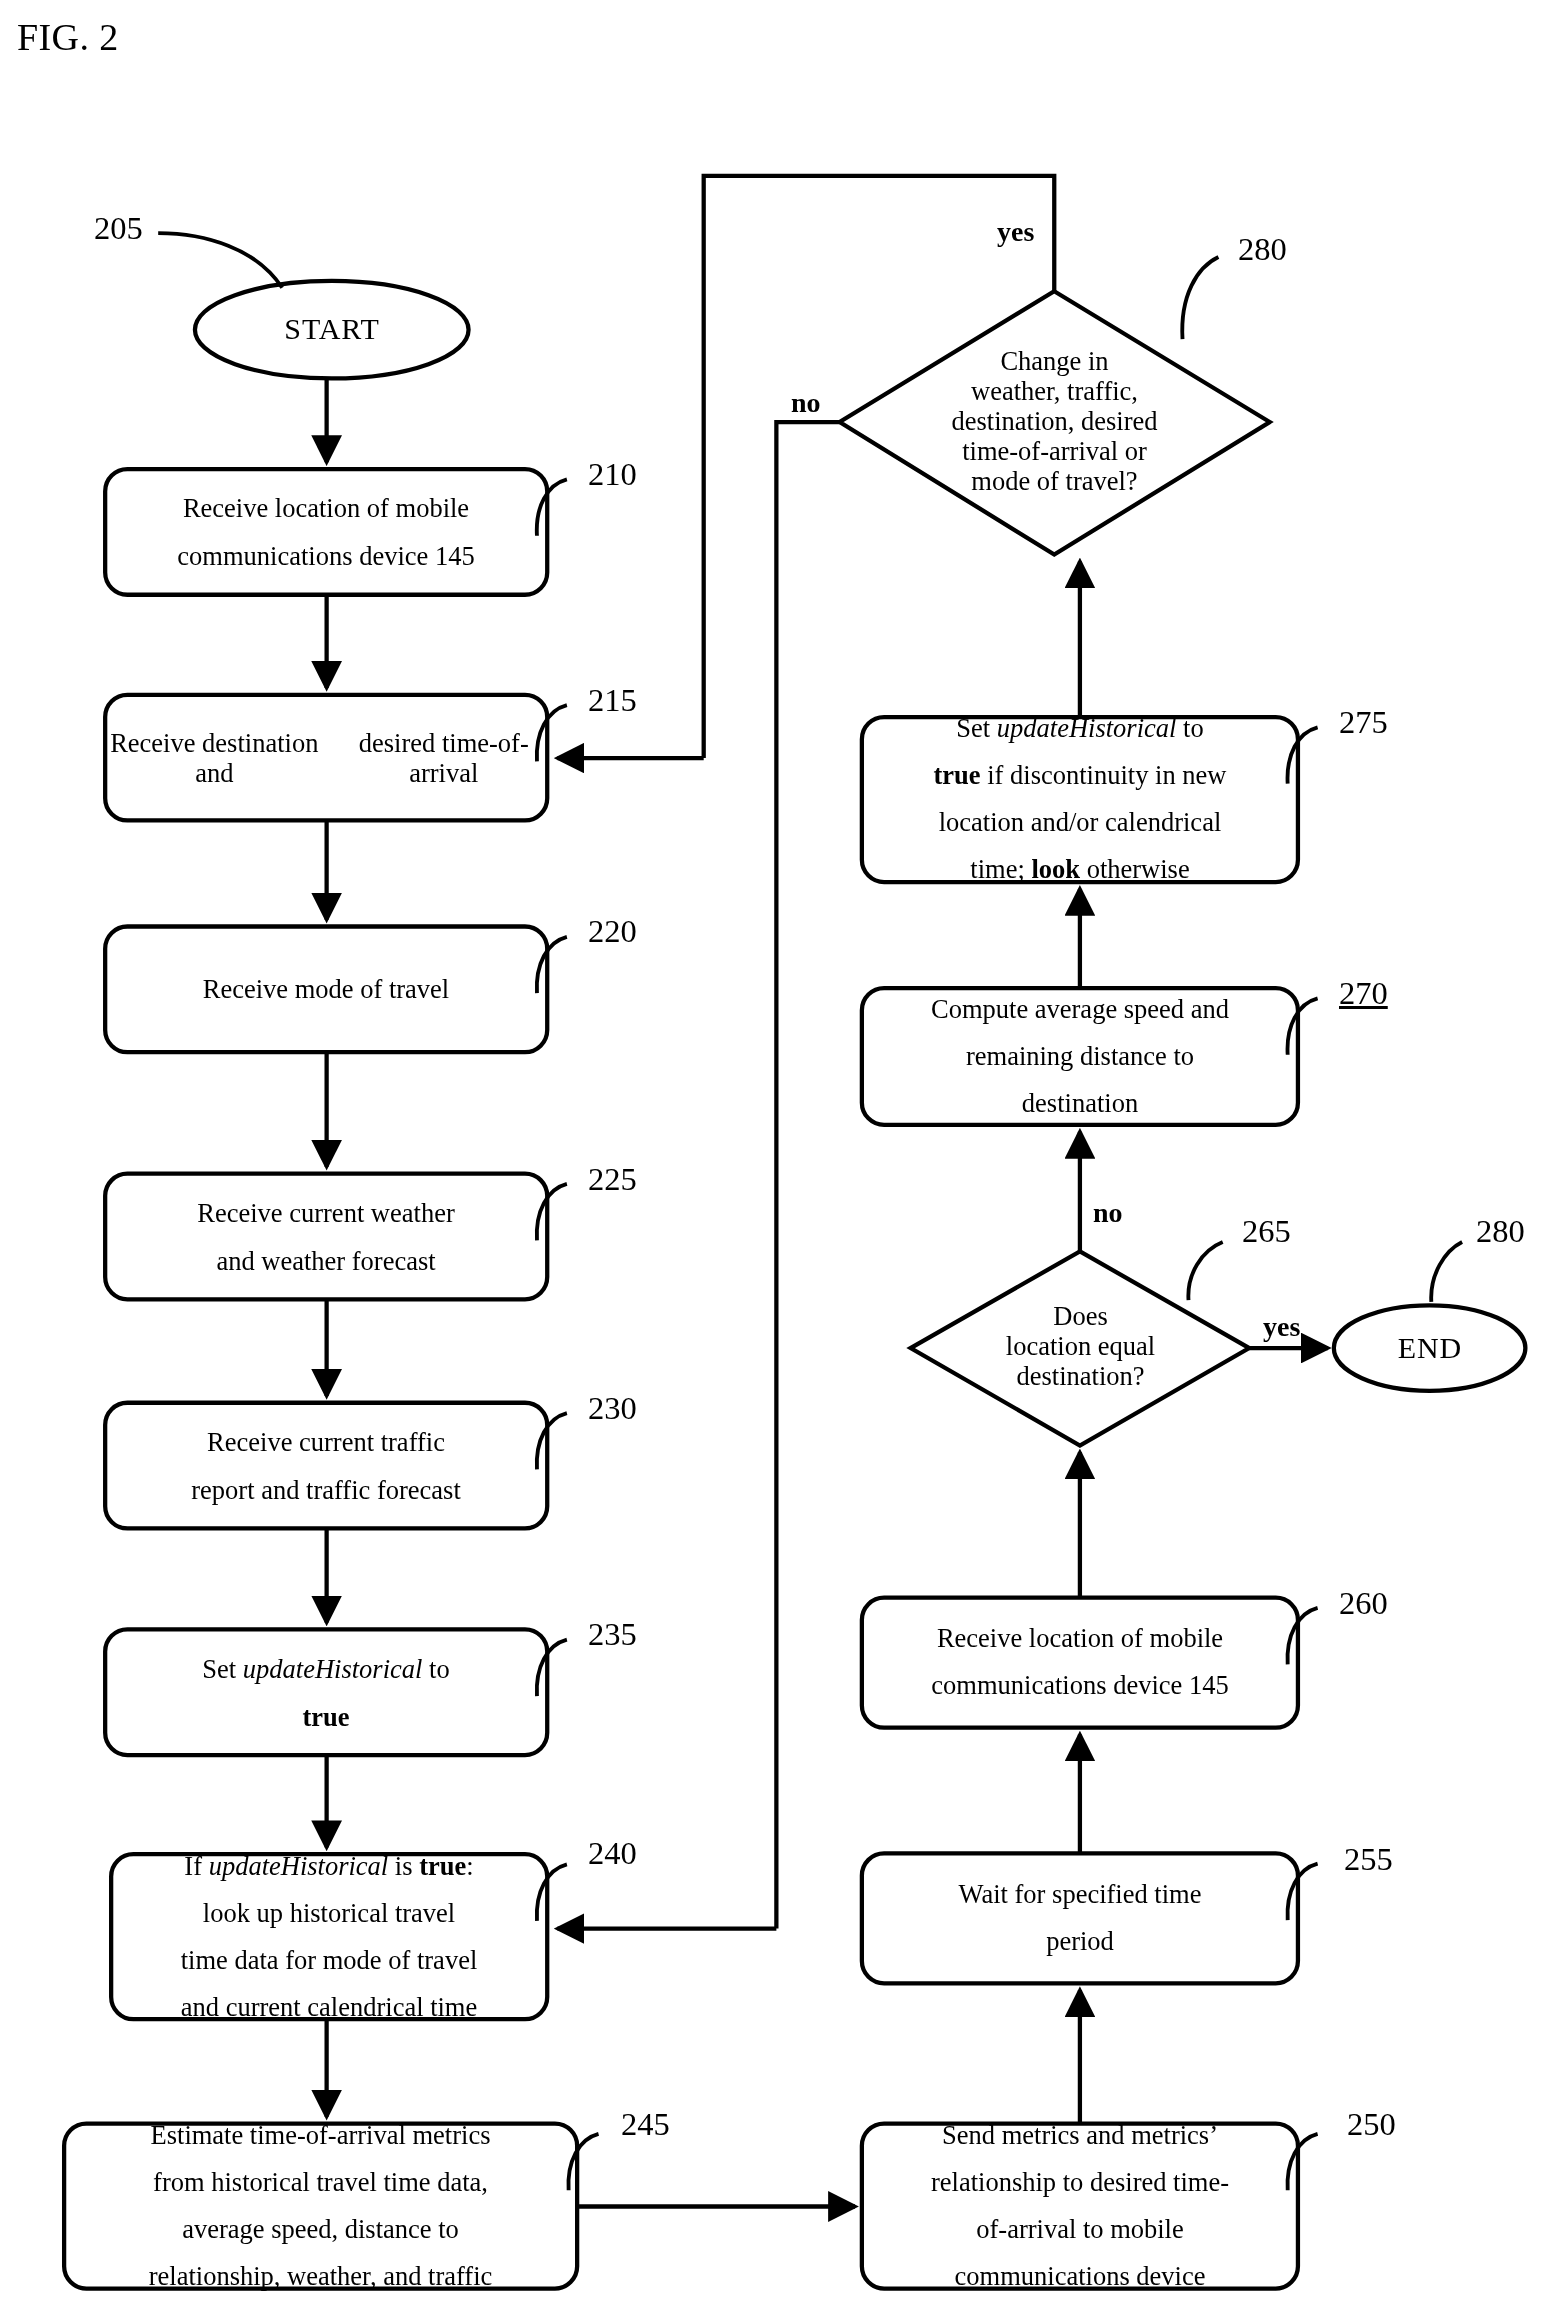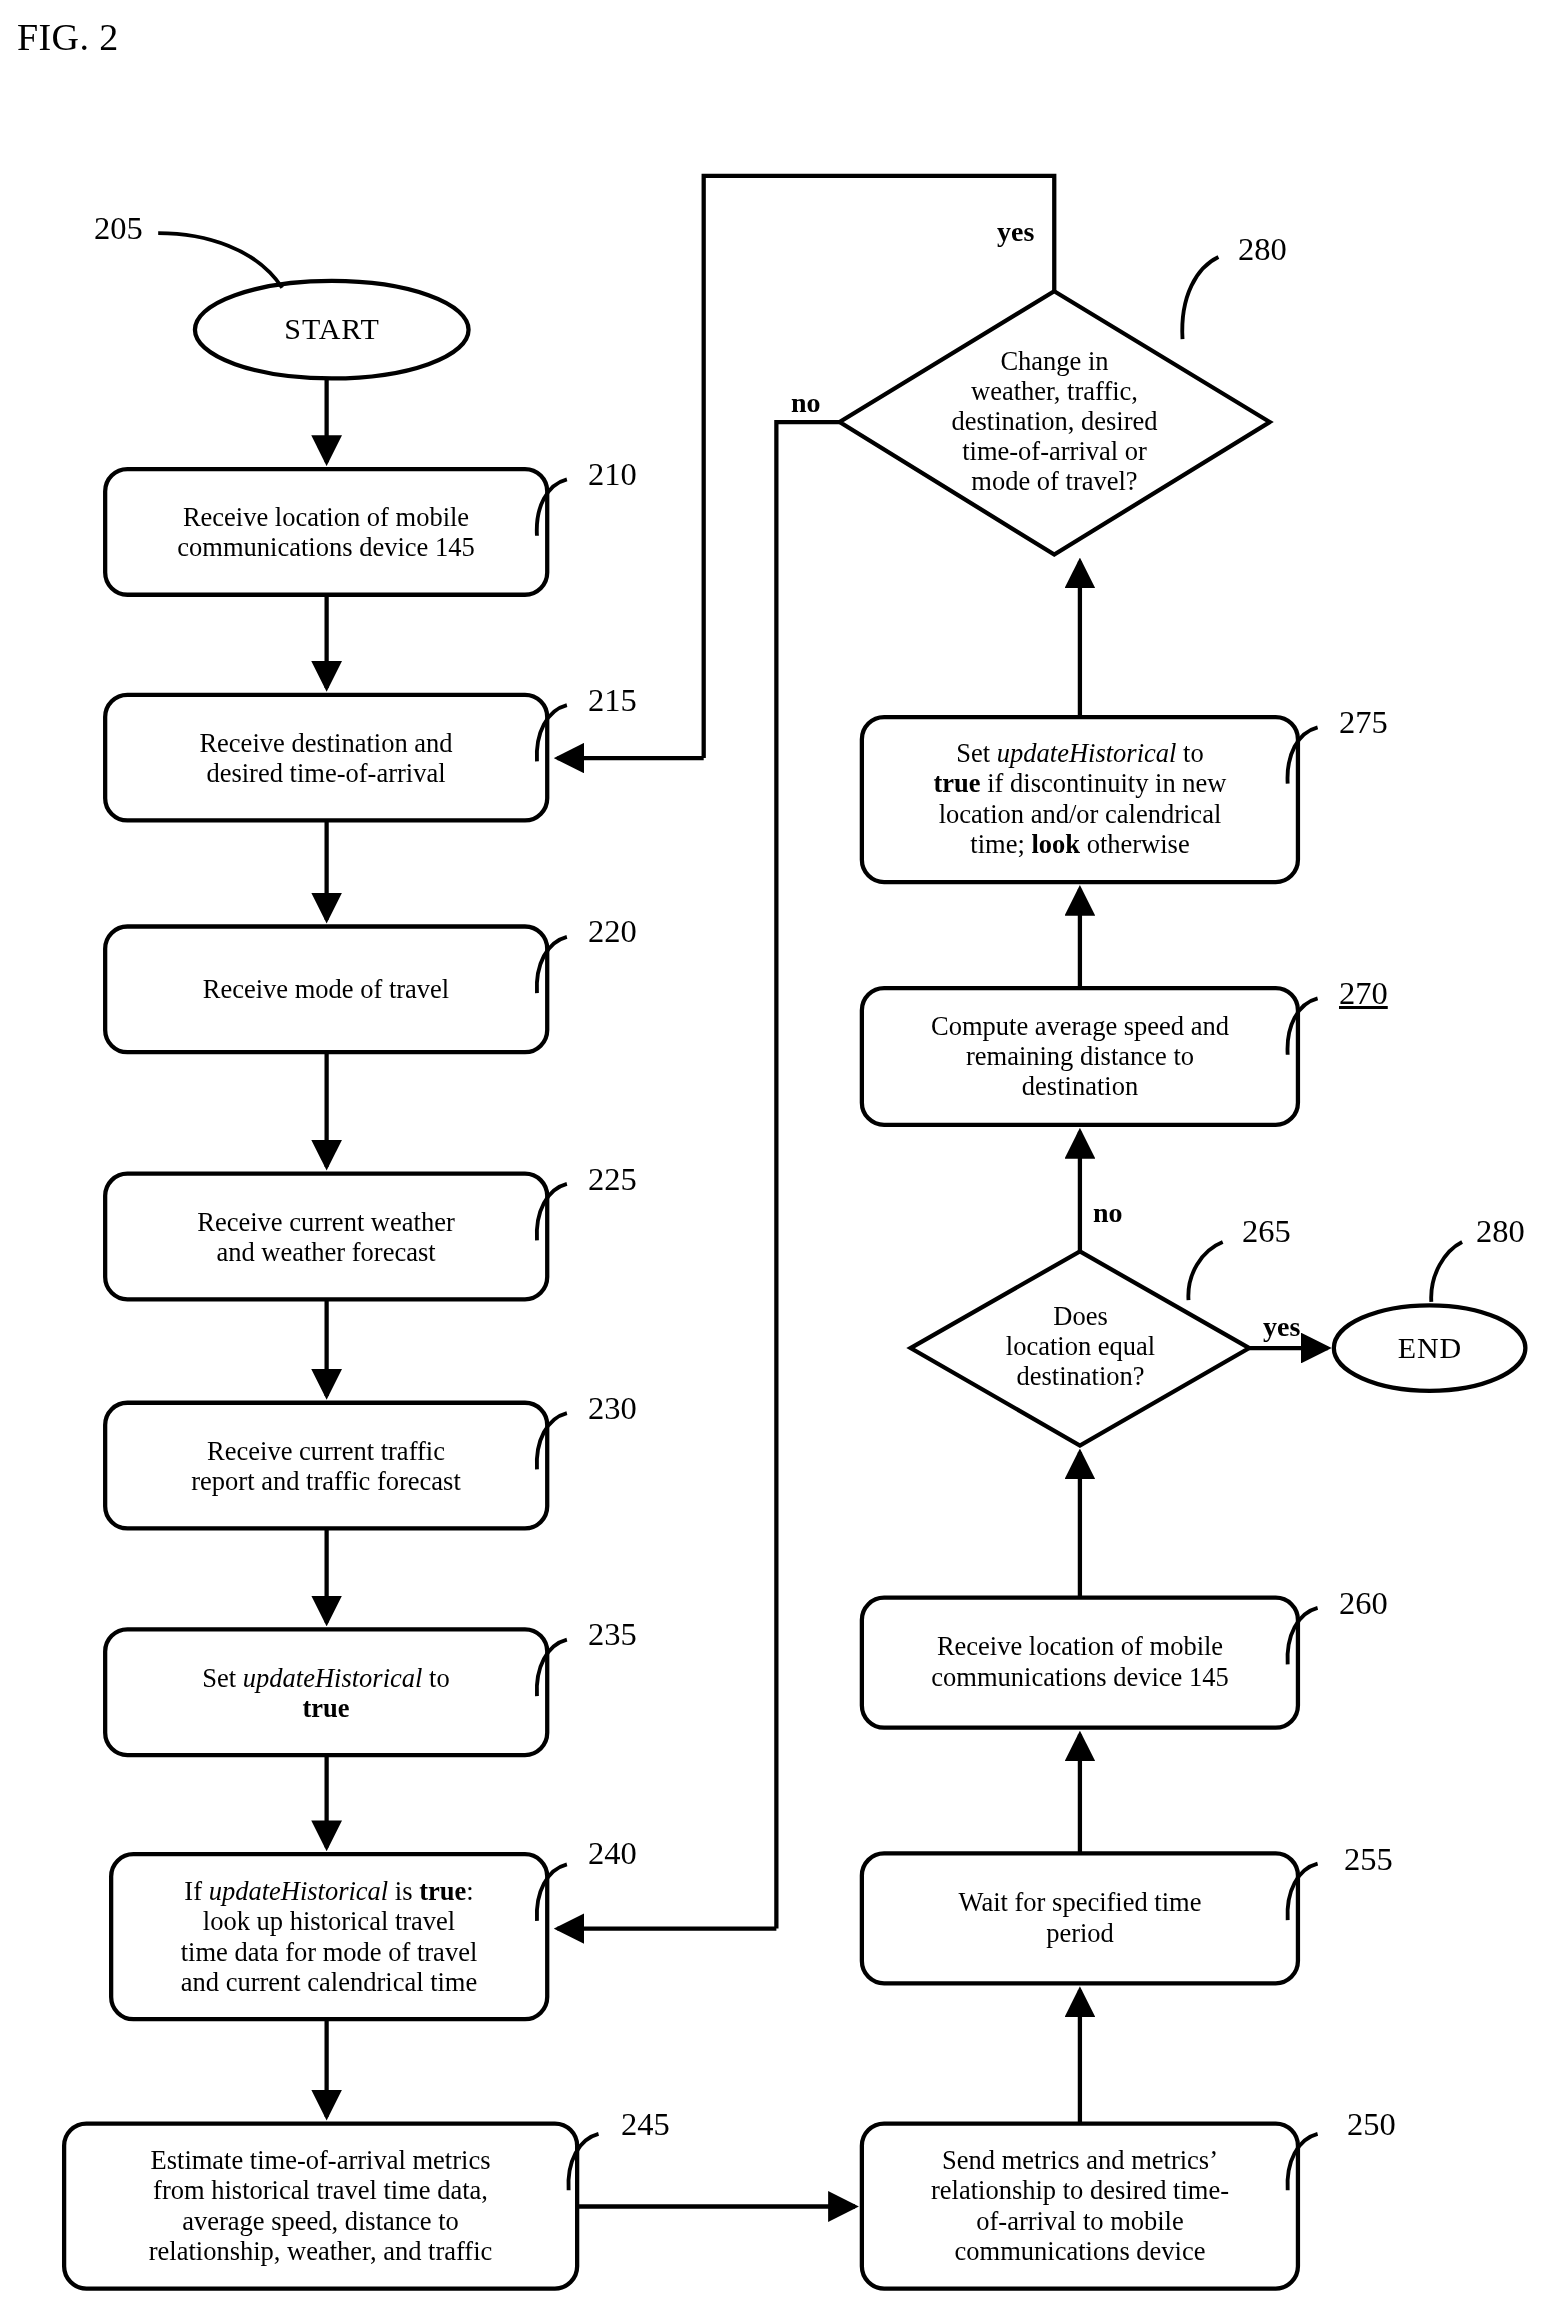--- a/index.html
+++ b/index.html
@@ -25,21 +25,21 @@
   .node-text{
     position:absolute;
     display:flex;
     align-items:center;
     justify-content:center;
     text-align:center;
     line-height:1.14;
     white-space:pre-line;
     pointer-events:none;
   }
-  .proc-text{font-size:26.5px;}
+  .proc-text{font-size:26.5px;gap:17px;}
   .term-text{font-size:30px;letter-spacing:0.9px;}
   .dec-text{font-size:26.5px;line-height:1.13;}
 
   .ref-num{
     position:absolute;
     font-size:32.5px;
     white-space:nowrap;
   }
   .edge-label{
     position:absolute;
@@ -149,21 +149,21 @@
 
   <div class="node-text term-text" style="left:195px;top:304px;width:274px;height:51px;">START</div>
   <div class="ref-num" style="left:94px;top:210px;">205</div>
 
   <div class="node-text proc-text" style="left:105px;top:479px;width:442px;height:106px;flex-direction:column;">
     <span>Receive location of mobile</span>
     <span>communications device 145</span>
   </div>
   <div class="ref-num" style="left:588px;top:456px;">210</div>
 
-  <div class="node-text proc-text" style="left:105px;top:705px;width:442px;height:106px;flex-direction:column;">
+  <div class="node-text proc-text" style="left:105px;top:705px;width:442px;height:106px;">
     <span>Receive destination and</span>
     <span>desired time-of-arrival</span>
   </div>
   <div class="ref-num" style="left:588px;top:682px;">215</div>
 
   <div class="node-text proc-text" style="left:105px;top:926px;width:442px;height:126px;">
     <span>Receive mode of travel</span>
   </div>
   <div class="ref-num" style="left:588px;top:913px;">220</div>
 

